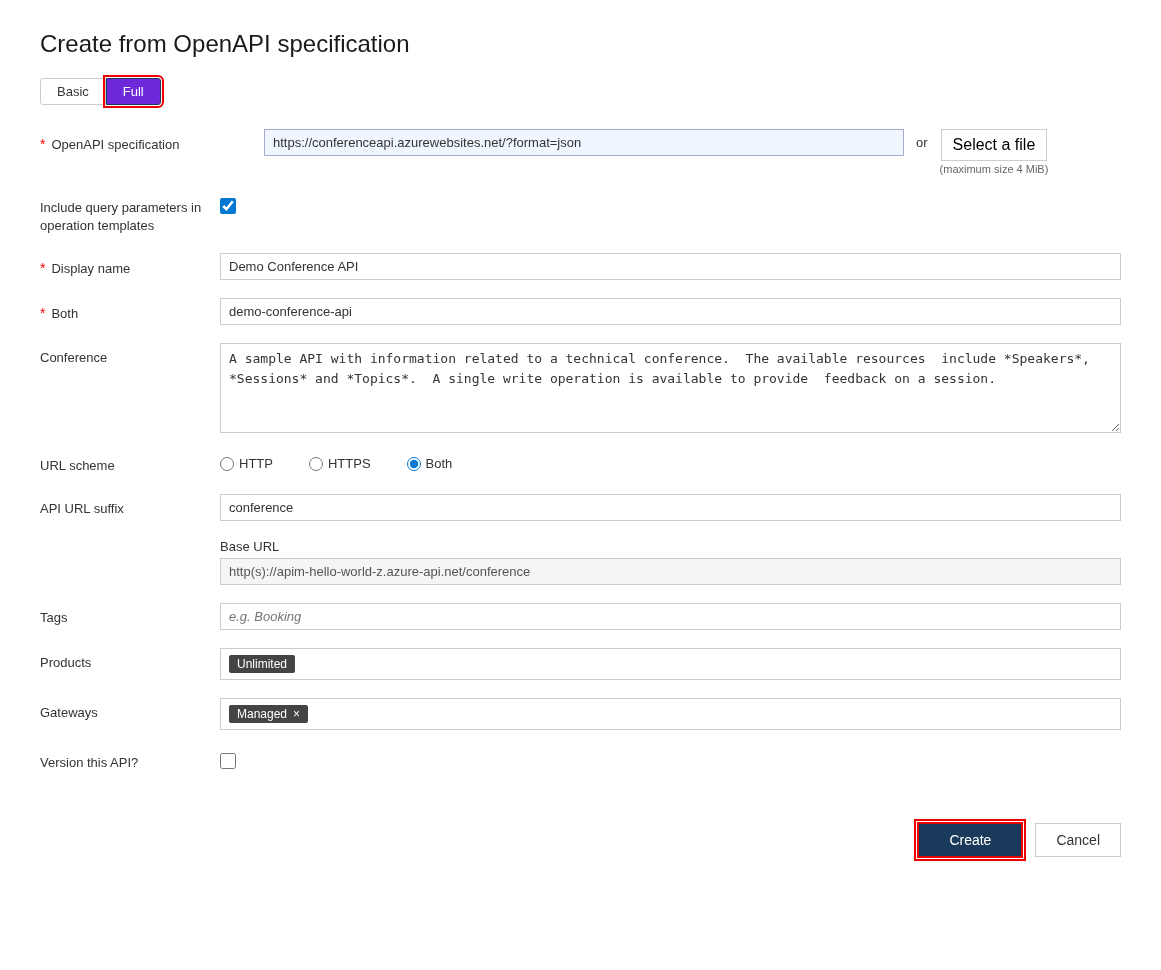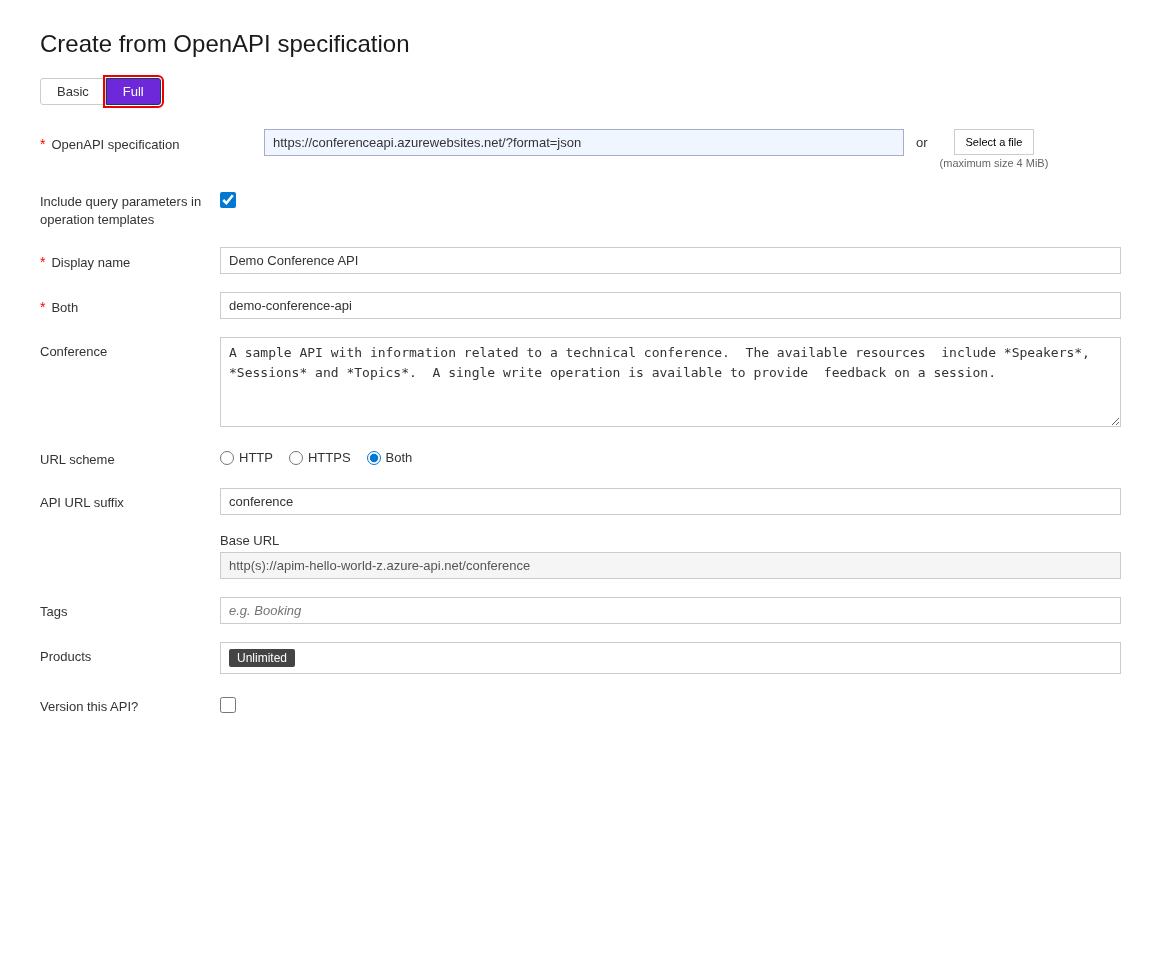--- a/index.html
+++ b/index.html
@@ -97,21 +97,21 @@
     .or-label {
       font-size: 13px;
       color: #333;
       padding-top: 6px;
       white-space: nowrap;
     }
     .select-file-btn {
       padding: 6px 11px;
       border: 1px solid #ccc;
       background: #fff;
-      font-size: 11px;
+      font-size: 16px;
       cursor: pointer;
       white-space: nowrap;
     }
     .file-hint {
       font-size: 11px;
       color: #666;
       margin-top: 2px;
       text-align: center;
     }
     .select-file-wrap {
@@ -121,21 +121,21 @@
     }
     .checkbox-input {
       width: 16px;
       height: 16px;
       margin-top: 5px;
       accent-color: #0078d4;
       cursor: pointer;
     }
     .radio-group {
       display: flex;
-      gap: 16px;
+      gap: 36px;
       align-items: center;
       padding-top: 5px;
     }
     .radio-label {
       display: flex;
       align-items: center;
       gap: 5px;
       font-size: 13px;
       cursor: pointer;
     }
@@ -326,24 +326,41 @@
     </div>
     <div class="form-control-area">
       <div class="chip-field">
         <span class="tag-chip">
           <span>Unlimited</span>
         </span>
       </div>
     </div>
   </div>
 
+  <div class="form-row">
+    <div class="form-label">
+      <span>Gateways</span>
+    </div>
+    <div class="form-control-area">
+      <div class="chip-field">
+        <span class="tag-chip">
+          <span>Managed</span>
+          <span class="chip-close">×</span>
+        </span>
+      </div>
+    </div>
+  </div>
 
   <div class="form-row">
     <div class="form-label">
       <span>Version this API?</span>
     </div>
     <div class="form-control-area">
       <input type="checkbox" class="checkbox-input" style="">
     </div>
   </div>
 
+  <div class="footer-row">
+    <button class="btn-create">Create</button>
+    <button class="btn-cancel">Cancel</button>
+  </div>
 
 </div>
 
 </body></html>

